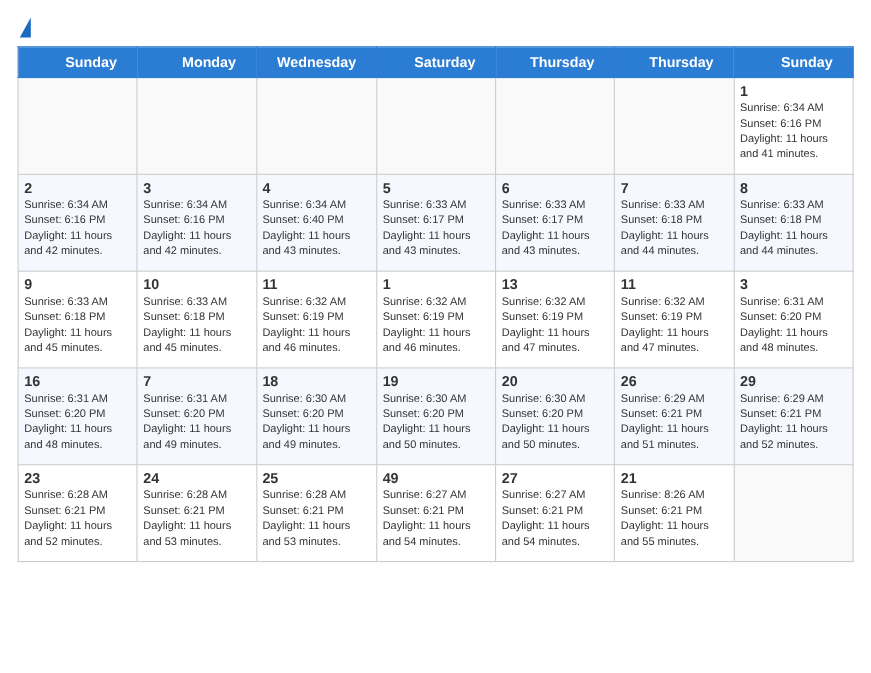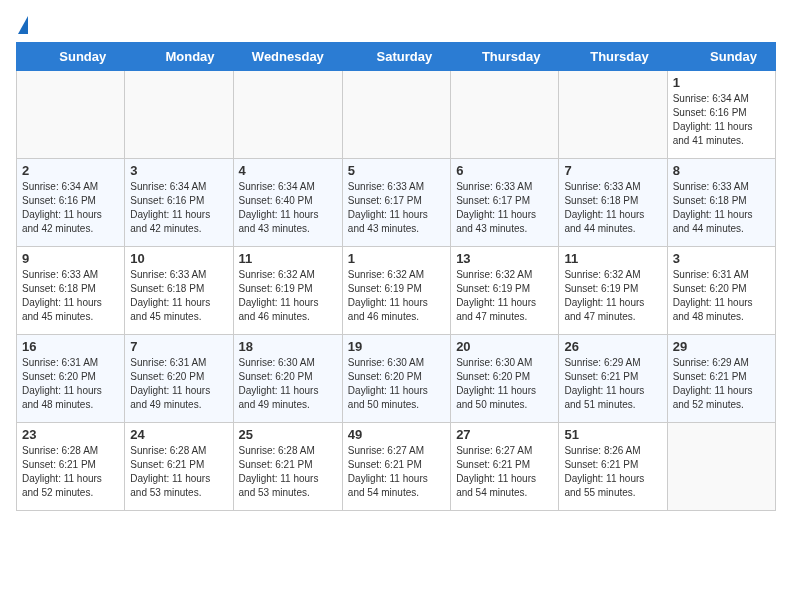--- a/index.html
+++ b/index.html
@@ -288,21 +288,21 @@
 Sunset: 6:21 PM
 Daylight: 11 hours and 54 minutes.</div>
         </td>
         <td>
           <div class="day-number">27</div>
           <div class="day-info">Sunrise: 6:27 AM
 Sunset: 6:21 PM
 Daylight: 11 hours and 54 minutes.</div>
         </td>
         <td>
-          <div class="day-number">51</div>
+          <div class="day-number">21</div>
           <div class="day-info">Sunrise: 8:26 AM
 Sunset: 6:21 PM
 Daylight: 11 hours and 55 minutes.</div>
         </td>
         <td class="empty"></td>
       </tr>
     </tbody>
 </table>
 
 </body></html>

